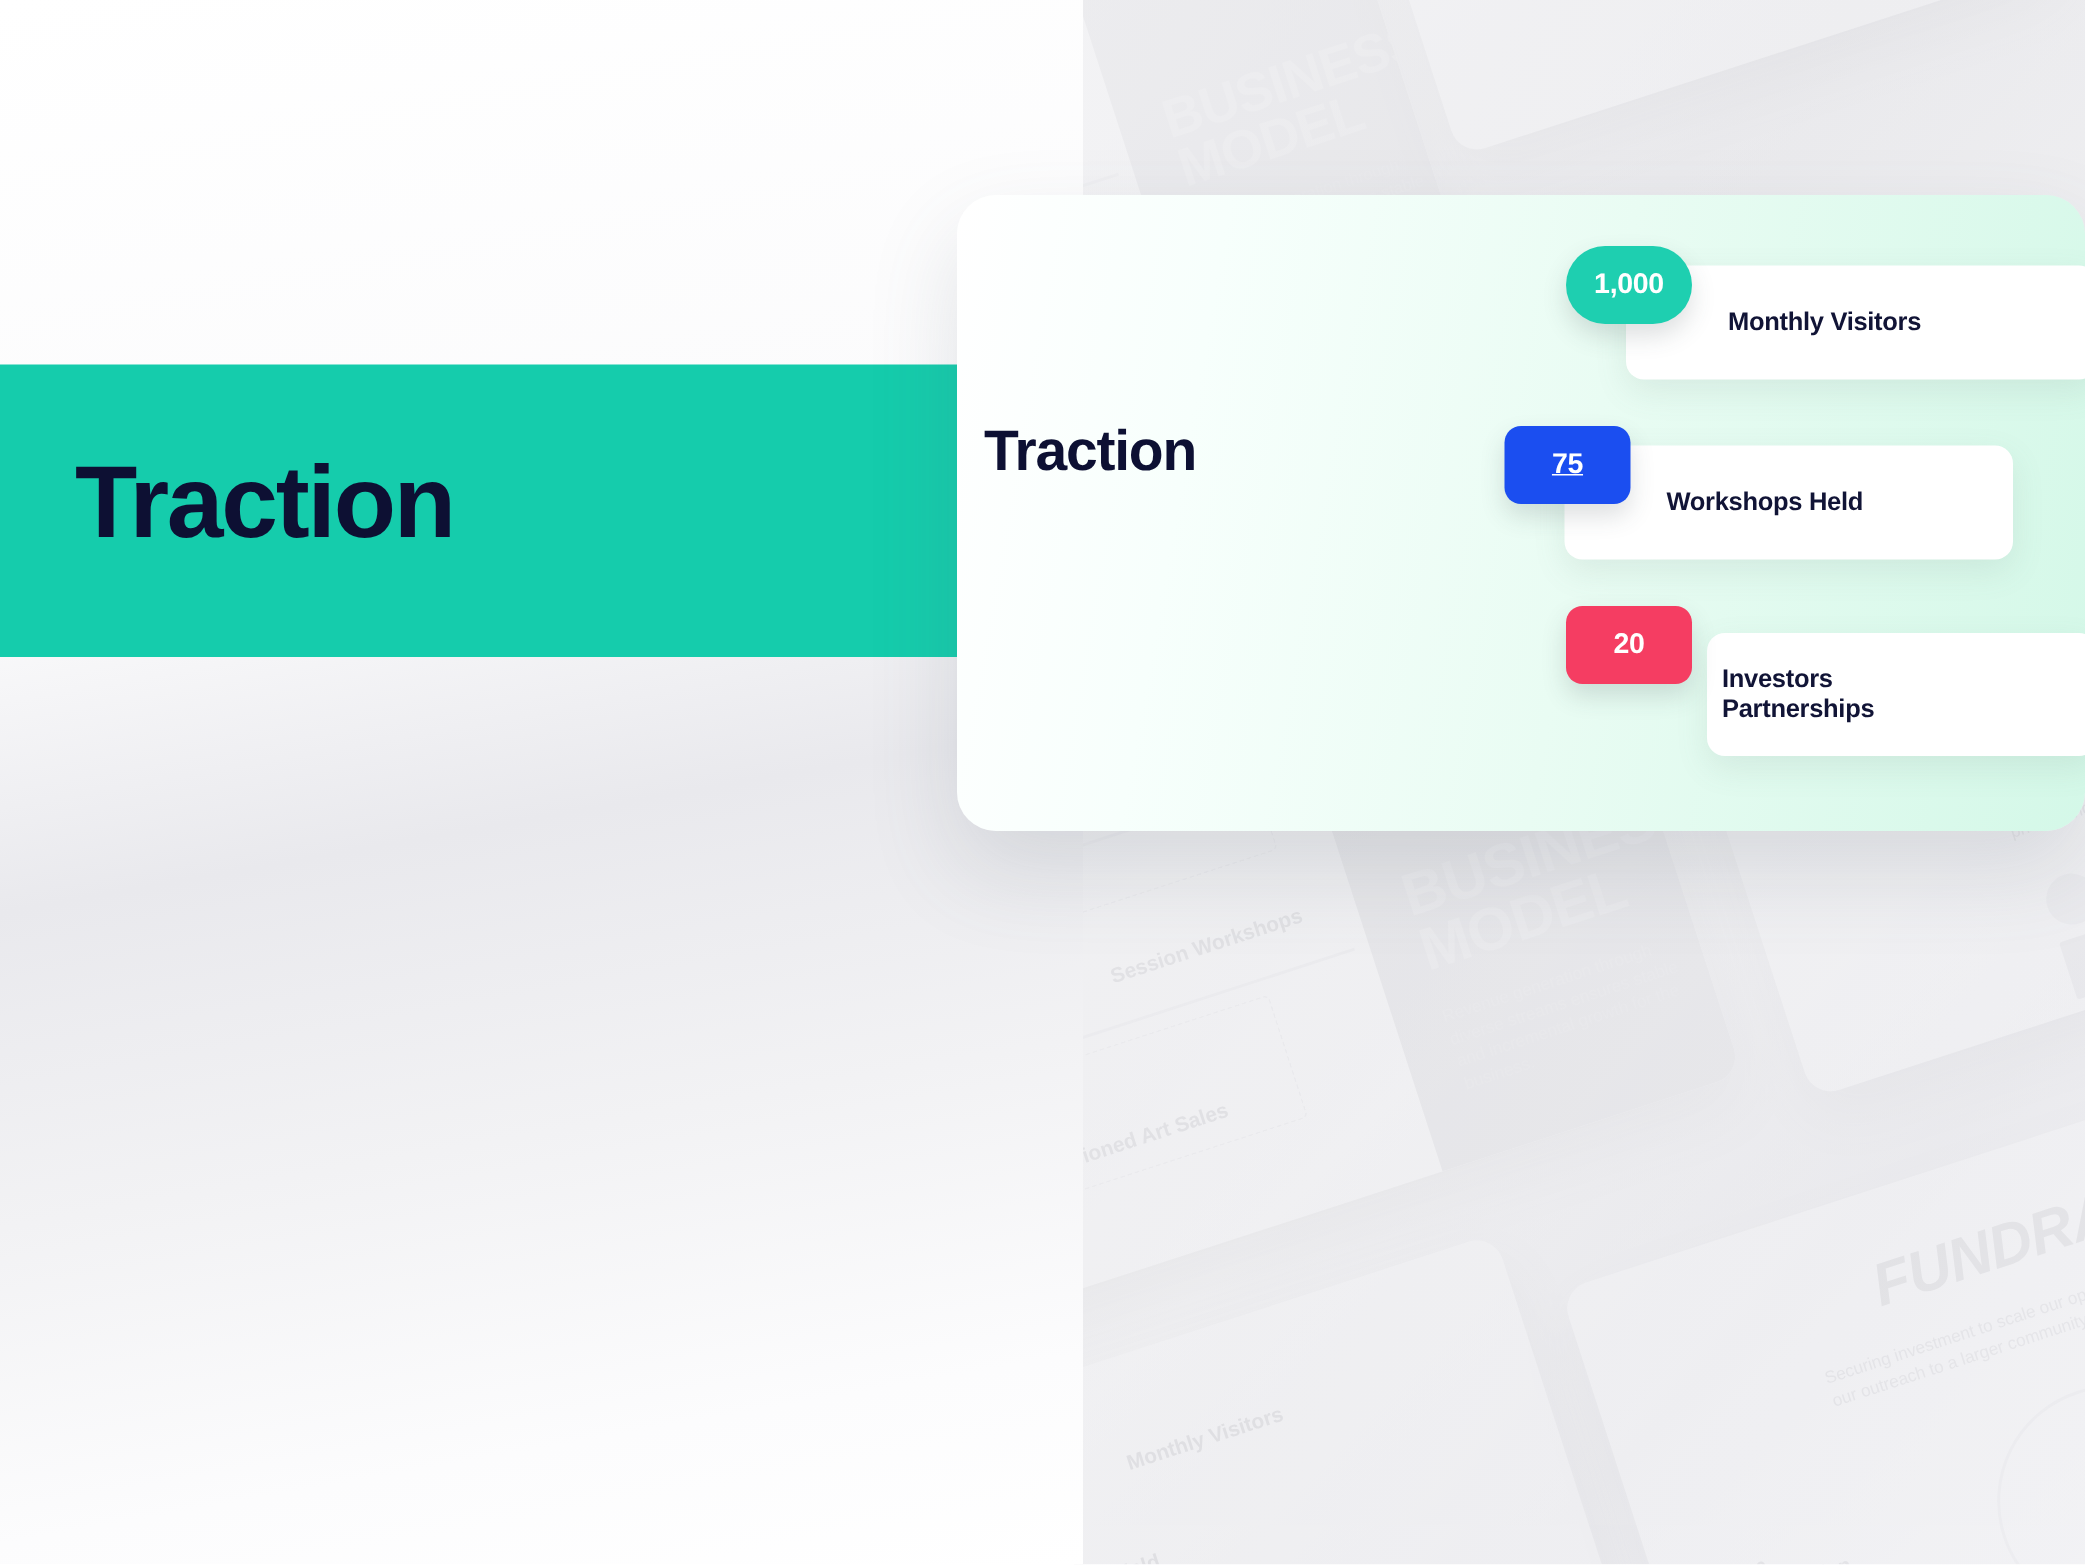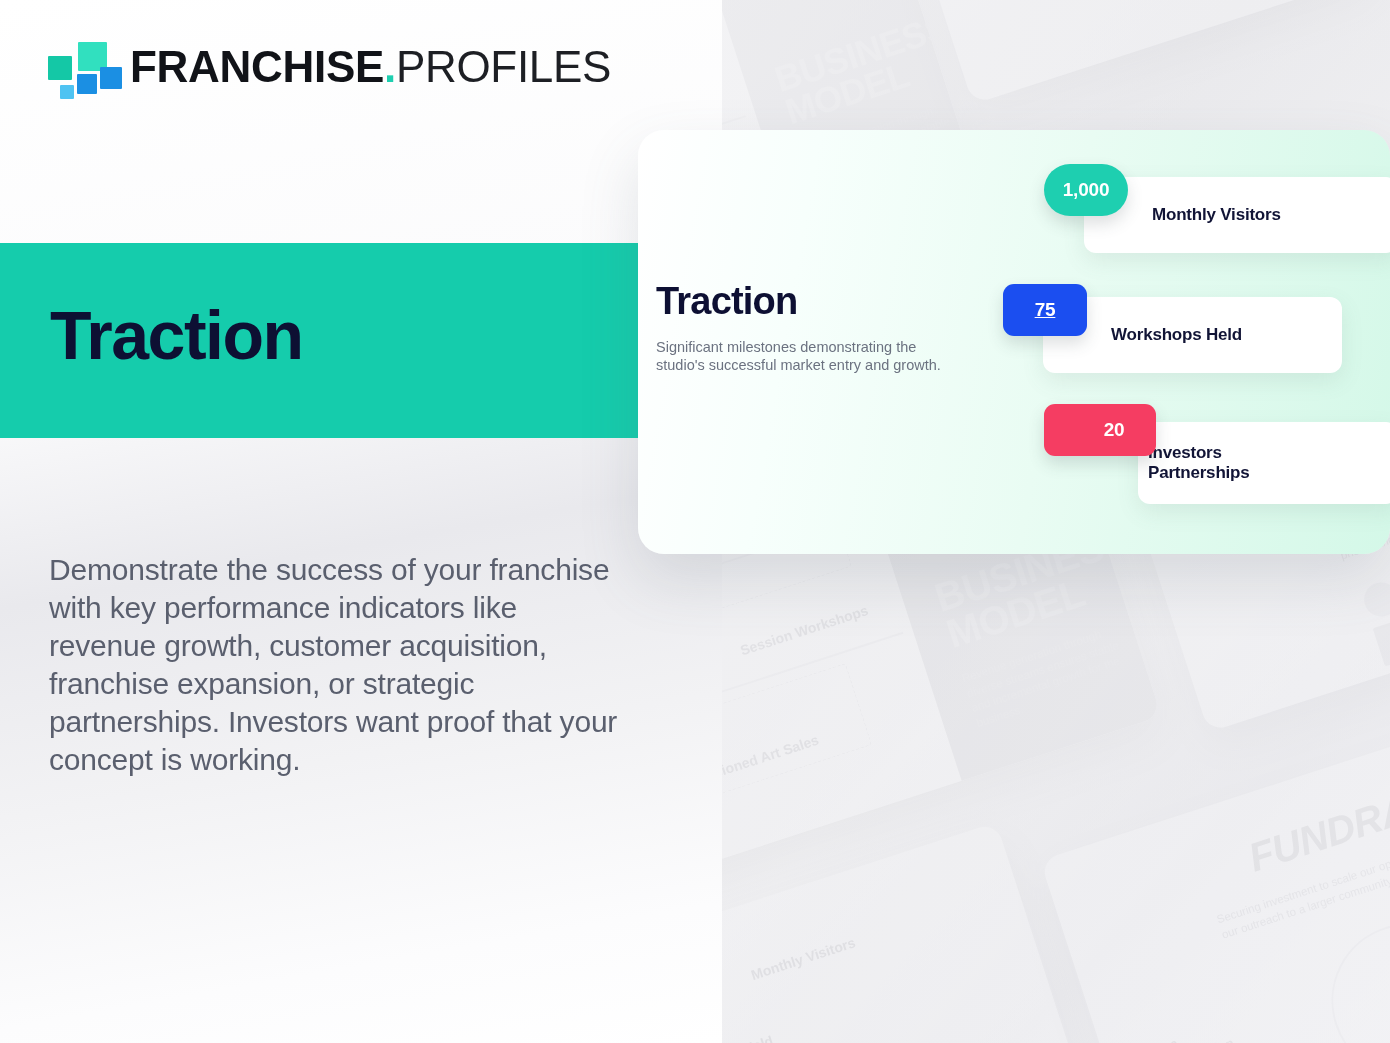--- a/index.html
+++ b/index.html
@@ -339,43 +339,31 @@
 Space Expansion</div>
 
       </div>
 
     </div>
     <div class="bg-veil"></div>
   </div>
 
   <div class="left-panel">
 
-    <div class="logo-wrap">
-      <span class="logo-mark">
-        <i class="lm1"></i>
-          <i class="lm2"></i>
-          <i class="lm3"></i>
-          <i class="lm4"></i>
-          <i class="lm5"></i>
-      </span>
-      <span class="logo-text"><span class="b">FRANCHISE</span><span class="dot">.</span><span class="l">PROFILES</span></span>
-    </div>
 
     <div class="teal-band">
       <div class="band-title">Traction</div>
     </div>
 
-    <p class="body-copy">Demonstrate the success of your franchise with key performance indicators like revenue growth, customer acquisition, franchise expansion, or strategic partnerships. Investors want proof that your concept is working.</p>
   </div>
 
   <div class="float-card">
 
     <div class="card-left">
       <h2 class="card-heading">Traction</h2>
-      <p class="card-desc">Significant milestones demonstrating the studio's successful market entry and growth.</p>
     </div>
 
     <div class="stats">
 
       <div class="stat-row row-1">
         <div class="stat-card">
           <span class="stat-label">Monthly Visitors</span>
         </div>
         <div class="stat-badge" style="background:#1ecfb0;border-radius:26px;">1,000</div>
       </div>
@@ -385,19 +373,19 @@
           <span class="stat-label">Workshops Held</span>
         </div>
         <div class="stat-badge" style="background:#1b4ef0;">75</div>
       </div>
 
       <div class="stat-row row-3">
         <div class="stat-card">
           <span class="stat-label pre">Investors
 Partnerships</span>
         </div>
-        <div class="stat-badge" style="background:#f53d62;padding-left:28px;">20</div>
+        <div class="stat-badge" style="background:#f53d62;">20</div>
       </div>
 
     </div>
   </div>
 
 </div>
 
 </body></html>

